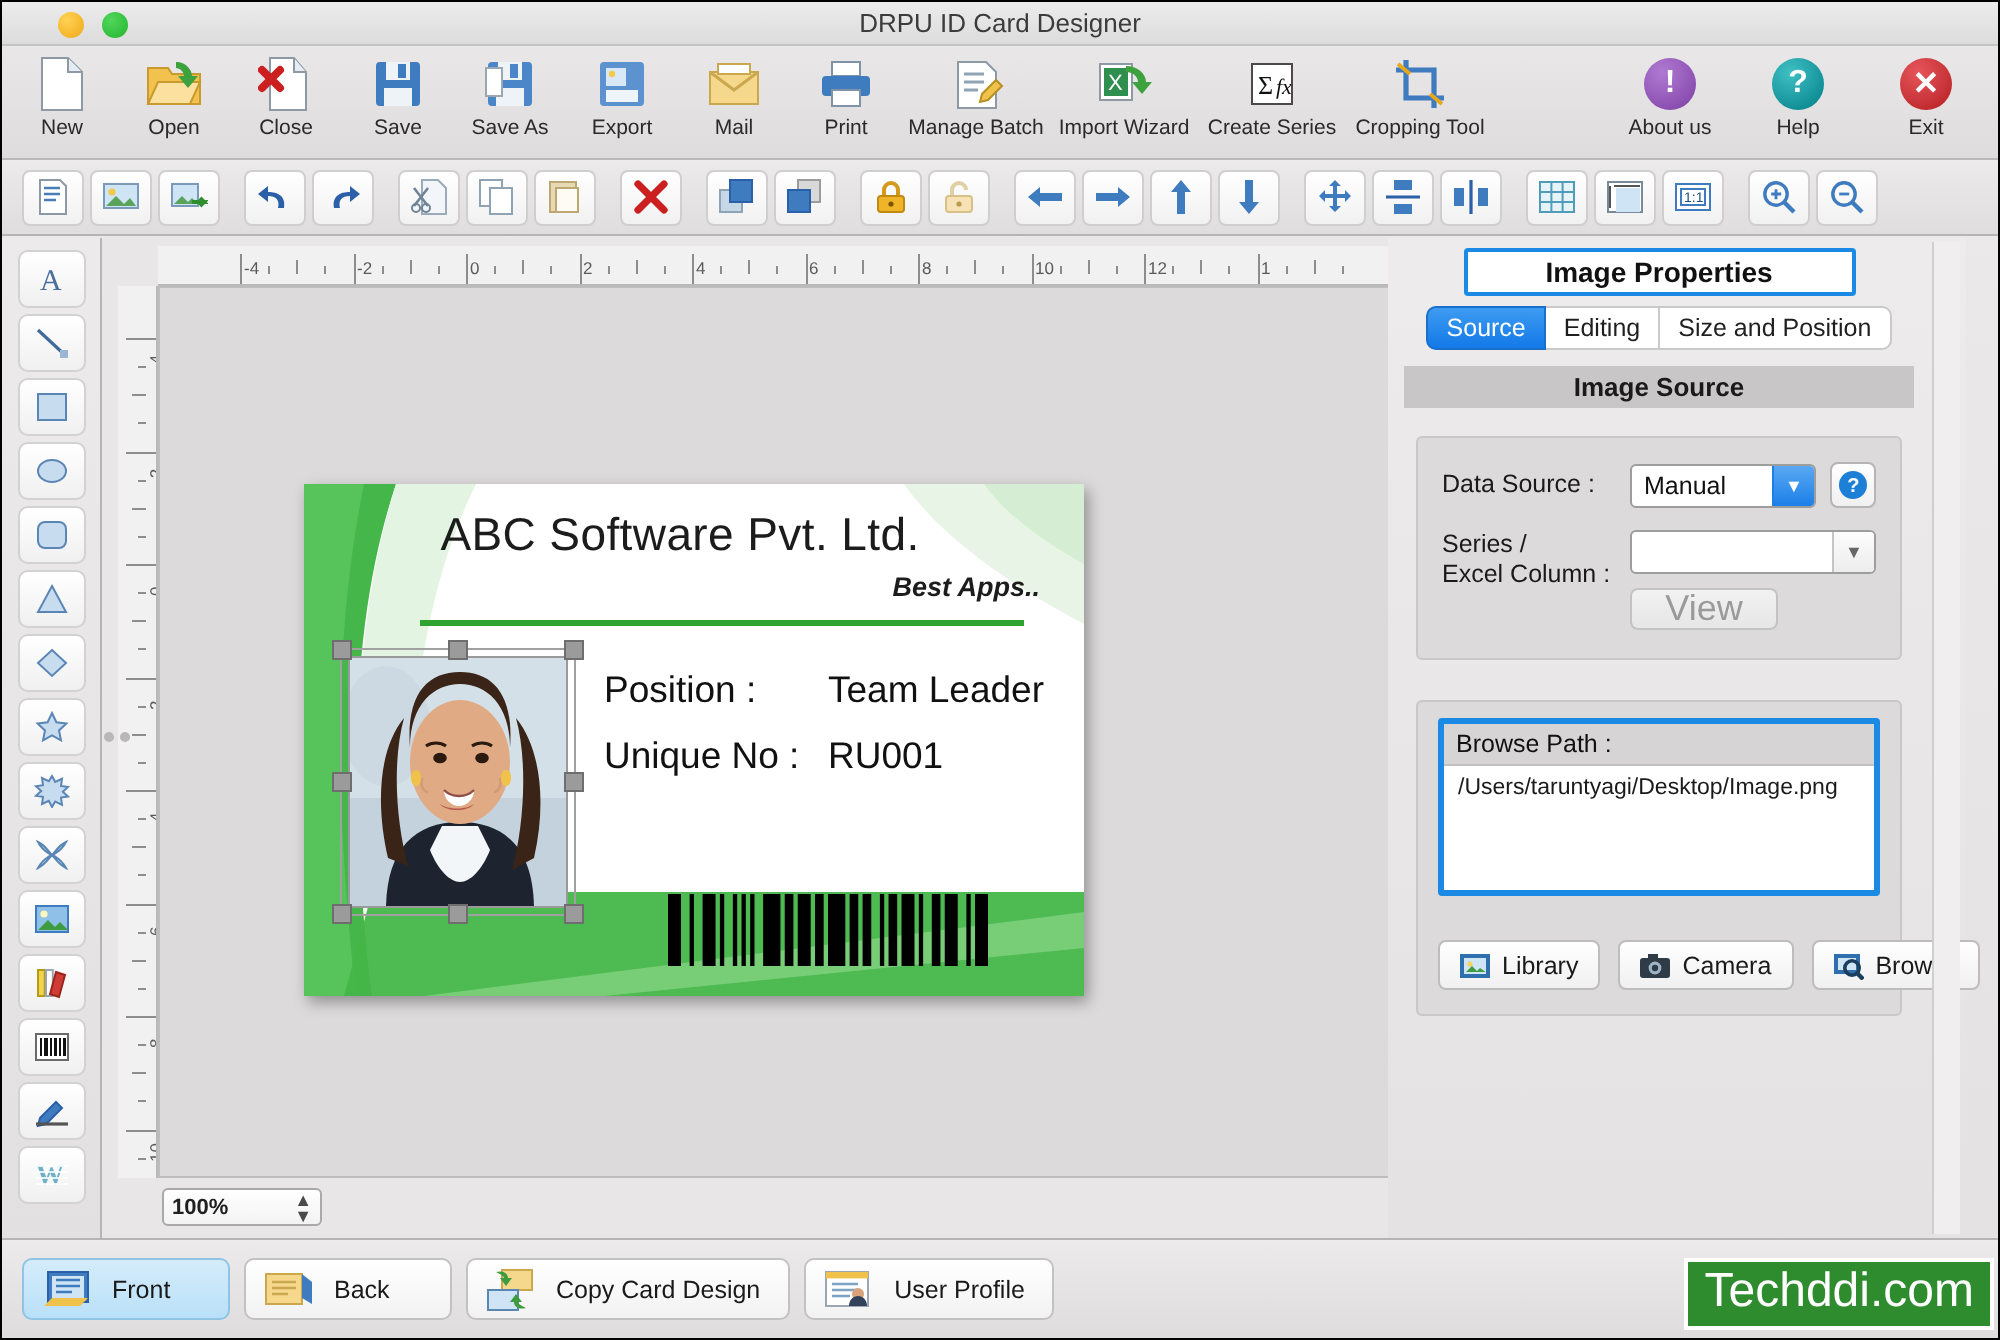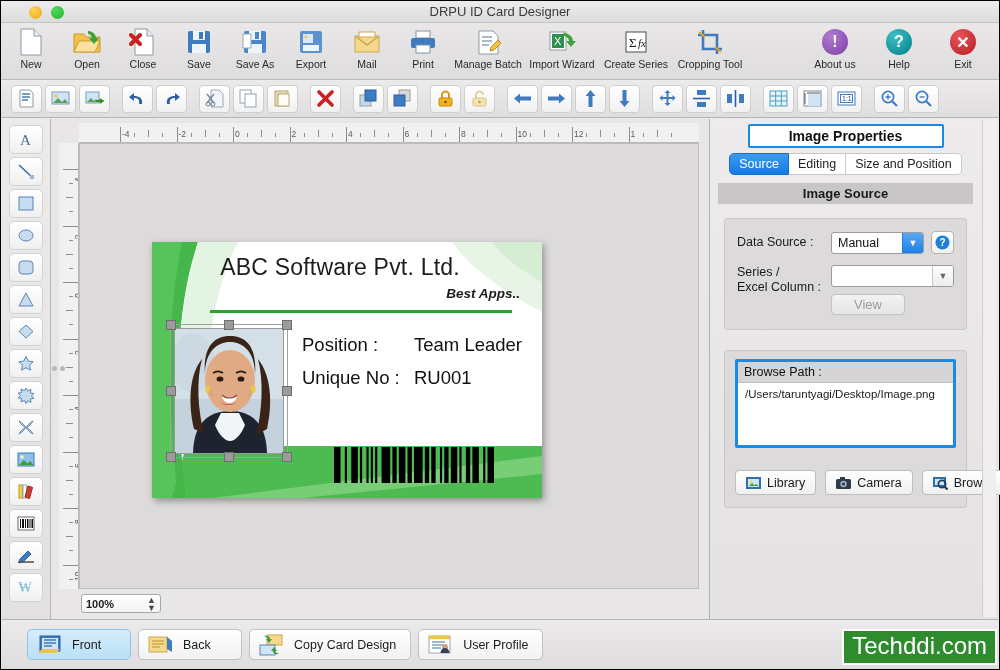--- a/index.html
+++ b/index.html
@@ -143,21 +143,21 @@
   .handles .hdl{ position:absolute; width:10px;height:10px;background:#9b9b9b;border:1px solid #6e6e6e; }
   .sel-rect{ position:absolute; inset:4px; border:1px solid #a0a0a0; }
   .fields{ position:absolute; left:150px; top:92px; right:8px; }
   .frow{ display:flex; margin-bottom:11px; font-size:18.5px; color:#111; }
   .flabel{ width:112px; }
   .fvalue{ }
   .barcode{ position:absolute; left:182px; top:205px; width:160px; height:36px; }
 
   
   .rightpanel{
-    position:absolute; right:0; top:0; bottom:0; width:289px;
+    position:absolute; right:16px; top:0; bottom:0; width:289px;
     background:linear-gradient(#edebeb,#e4e2e2);
   }
   .rp-inner{ position:absolute; left:4px; right:22px; top:0; bottom:0; }
   .rp-title{
     margin:5px auto 0 auto; width:196px; text-align:center;
     font-size:14px; font-weight:bold; color:#111;
     background:#fff; border:2px solid #1a8ae5; border-radius:2px; padding:2px 0;
   }
   .tabs{ display:flex; justify-content:center; margin-top:5px; }
   .tab{
@@ -191,21 +191,21 @@
   .combo.plain .arrowbtn{
     background:linear-gradient(#fcfcfc,#ededed); border-left:1px solid #c5c5c5; color:#666;
   }
   .helpbtn{
     width:23px;height:23px;margin-left:7px;border:1px solid #b5b5b5;border-radius:4px;
     background:linear-gradient(#fff,#f0f0f0); display:flex;align-items:center;justify-content:center;
   }
   .viewbtn{
     width:74px;height:21px;border:1px solid #c3c3c3;border-radius:4px;
     background:linear-gradient(#f2f2f2,#e6e6e6); color:#9a9a9a;
-    font-size:13px; display:flex; align-items:center; justify-content:center;
+    font-size:18px; display:flex; align-items:center; justify-content:center;
     margin-left:10px;
   }
   .browse-group{
     margin:20px 10px 0 10px; background:#dcdada; border:1px solid #c9c7c7;
     border-radius:3px; padding:8px 10px 12px 10px;
   }
   .browse-box{ border:3px solid #1a8ae5; border-radius:2px; background:#fff; }
   .browse-head{
     background:#d6d4d4; font-size:12.5px; color:#111; padding:3px 6px;
     border-bottom:1px solid #c2c2c2;
@@ -220,21 +220,21 @@
   }
   .rp-scroll{
     position:absolute; right:3px; top:2px; bottom:2px; width:14px;
     background:#f0eeee; border-left:1px solid #cfcfcf;
   }
 
   
   .bottombar{
     position:absolute; left:0; right:0; bottom:0; height:50px;
     background:linear-gradient(#eceaea,#dedcdc); border-top:1px solid #b5b5b5;
-    display:flex; align-items:center; padding-left:26px; gap:7px;
+    display:flex; align-items:center; padding-left:10px; gap:7px;
   }
   .bbtn{
     height:31px; min-width:104px; border:1px solid #c2c2c2; border-radius:5px;
     background:linear-gradient(#ffffff,#f2f2f2);
     display:flex; align-items:center; gap:10px; padding:0 14px 0 8px;
     font-size:12.5px; color:#1a1a1a;
   }
   .bbtn.active{ background:linear-gradient(#d5ecfb,#b9e0f8); border-color:#8fc4e4; }
   .brand{
     position:absolute; right:2px; bottom:4px;

